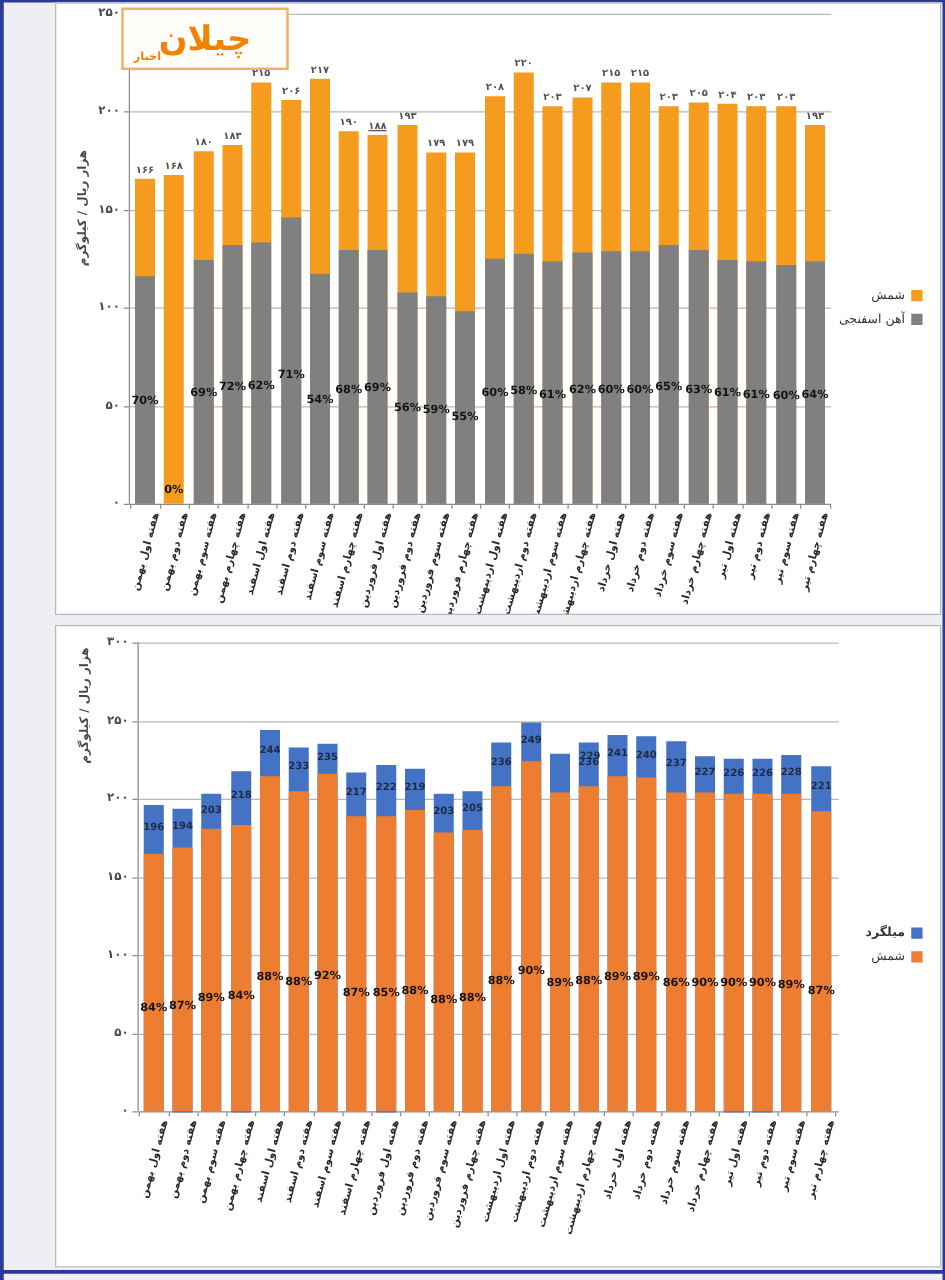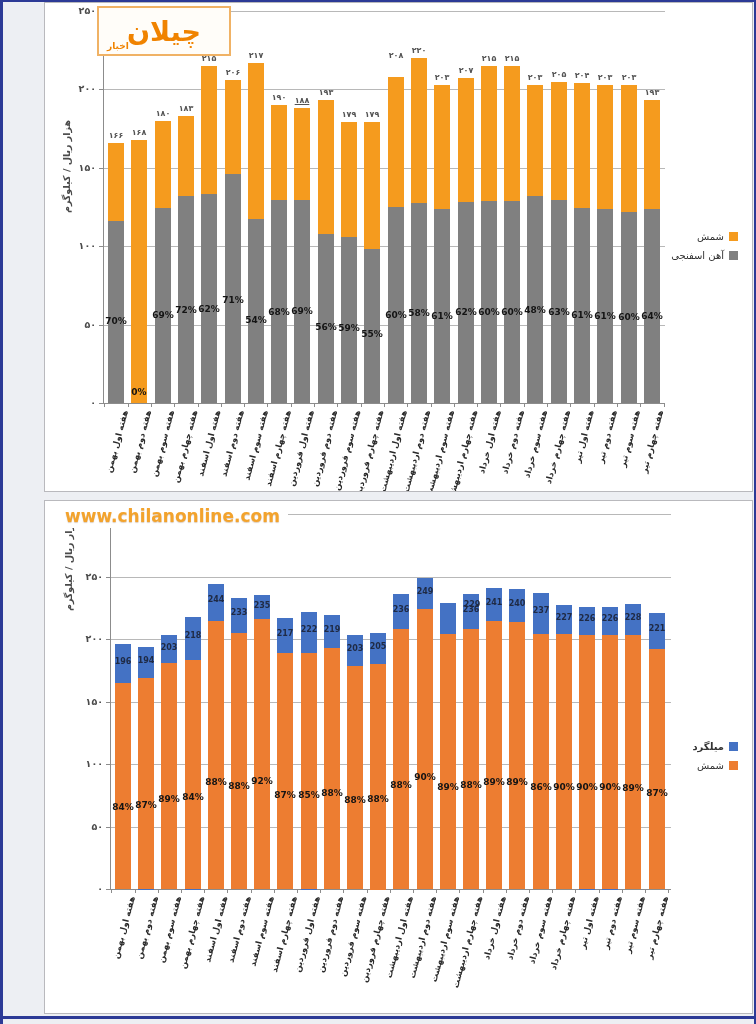--- a/index.html
+++ b/index.html
@@ -155,21 +155,21 @@
     <div class="vlabel" style="left: 304px; top: 107px; color: rgb(84, 84, 84);">۱۷۹</div>
     <div class="plabel" style="left: 304px; top: 320px;">59%</div>
     <div class="xlabel" style="right: 399px; top: 406px;">هفته سوم فروردین</div>
     <div class="bar" style="left: 319px; top: 119px; width: 16px; height: 281px; background: rgb(245, 155, 30);"></div>
     <div class="bar" style="left: 319px; top: 246px; width: 16px; height: 154px; background: rgb(128, 128, 128);"></div>
     <div class="vlabel" style="left: 327px; top: 107px; color: rgb(84, 84, 84);">۱۷۹</div>
     <div class="plabel" style="left: 327px; top: 326px;">55%</div>
     <div class="xlabel" style="right: 375.7px; top: 406px;">هفته چهارم فروردین</div>
     <div class="bar" style="left: 343px; top: 74px; width: 16px; height: 326px; background: rgb(245, 155, 30);"></div>
     <div class="bar" style="left: 343px; top: 204px; width: 16px; height: 196px; background: rgb(128, 128, 128);"></div>
-    <div class="vlabel" style="left: 351px; top: 48px; color: rgb(84, 84, 84);">۲۰۸</div>
+    <div class="vlabel" style="left: 351px; top: 62px; color: rgb(84, 84, 84);">۲۰۸</div>
     <div class="plabel" style="left: 351px; top: 307px;">60%</div>
     <div class="xlabel" style="right: 352.4px; top: 406px;">هفته اول اردیبهشت</div>
     <div class="bar" style="left: 366px; top: 55px; width: 16px; height: 345px; background: rgb(245, 155, 30);"></div>
     <div class="bar" style="left: 366px; top: 200px; width: 16px; height: 200px; background: rgb(128, 128, 128);"></div>
     <div class="vlabel" style="left: 374px; top: 43px; color: rgb(84, 84, 84);">۲۲۰</div>
     <div class="plabel" style="left: 374px; top: 305px;">58%</div>
     <div class="xlabel" style="right: 329.1px; top: 406px;">هفته دوم اردیبهشت</div>
     <div class="bar" style="left: 389px; top: 82px; width: 16px; height: 318px; background: rgb(245, 155, 30);"></div>
     <div class="bar" style="left: 389px; top: 206px; width: 16px; height: 194px; background: rgb(128, 128, 128);"></div>
     <div class="vlabel" style="left: 397px; top: 70px; color: rgb(84, 84, 84);">۲۰۳</div>
@@ -186,21 +186,21 @@
     <div class="plabel" style="left: 444px; top: 304px;">60%</div>
     <div class="xlabel" style="right: 259.2px; top: 406px;">هفته اول خرداد</div>
     <div class="bar" style="left: 459px; top: 63px; width: 16px; height: 337px; background: rgb(245, 155, 30);"></div>
     <div class="bar" style="left: 459px; top: 198px; width: 16px; height: 202px; background: rgb(128, 128, 128);"></div>
     <div class="vlabel" style="left: 467px; top: 51px; color: rgb(84, 84, 84);">۲۱۵</div>
     <div class="plabel" style="left: 467px; top: 304px;">60%</div>
     <div class="xlabel" style="right: 235.9px; top: 406px;">هفته دوم خرداد</div>
     <div class="bar" style="left: 482px; top: 82px; width: 16px; height: 318px; background: rgb(245, 155, 30);"></div>
     <div class="bar" style="left: 482px; top: 193px; width: 16px; height: 207px; background: rgb(128, 128, 128);"></div>
     <div class="vlabel" style="left: 490px; top: 70px; color: rgb(84, 84, 84);">۲۰۳</div>
-    <div class="plabel" style="left: 490px; top: 302px;">48%</div>
+    <div class="plabel" style="left: 490px; top: 302px;">65%</div>
     <div class="xlabel" style="right: 212.6px; top: 406px;">هفته سوم خرداد</div>
     <div class="bar" style="left: 506px; top: 79px; width: 16px; height: 321px; background: rgb(245, 155, 30);"></div>
     <div class="bar" style="left: 506px; top: 197px; width: 16px; height: 203px; background: rgb(128, 128, 128);"></div>
     <div class="vlabel" style="left: 514px; top: 67px; color: rgb(84, 84, 84);">۲۰۵</div>
     <div class="plabel" style="left: 514px; top: 304px;">63%</div>
     <div class="xlabel" style="right: 189.3px; top: 406px;">هفته چهارم خرداد</div>
     <div class="bar" style="left: 529px; top: 80px; width: 16px; height: 320px; background: rgb(245, 155, 30);"></div>
     <div class="bar" style="left: 529px; top: 205px; width: 16px; height: 195px; background: rgb(128, 128, 128);"></div>
     <div class="vlabel" style="left: 537px; top: 68px; color: rgb(84, 84, 84);">۲۰۴</div>
     <div class="plabel" style="left: 537px; top: 307px;">61%</div>
@@ -242,21 +242,20 @@
     <div class="xtickmark" style="left: 502px; top: 401px;"></div>
     <div class="xtickmark" style="left: 525px; top: 401px;"></div>
     <div class="xtickmark" style="left: 549px; top: 401px;"></div>
     <div class="xtickmark" style="left: 572px; top: 401px;"></div>
     <div class="xtickmark" style="left: 595px; top: 401px;"></div>
     <div class="xtickmark" style="left: 619px; top: 401px;"></div>
   </div>
 
 <div class="panel" id="panel-bottom">
   <div id="watermark">
-    <div id="wm-url">www.chilanonline.com</div>
   </div>
   <div class="ylab" id="ylab-bottom">هزار ریال / کیلوگرم</div>
   <div class="legend" id="legend-bottom">
       <div class="legend-row">
         <div class="legend-label" style="direction: rtl; font-weight: bold;">میلگرد</div>
         <div class="legend-swatch" style="background: rgb(68, 114, 196);"></div>
       </div>
       <div class="legend-row">
         <div class="legend-label" style="direction: rtl;">شمش</div>
         <div class="legend-swatch" style="background: rgb(237, 125, 49);"></div>

